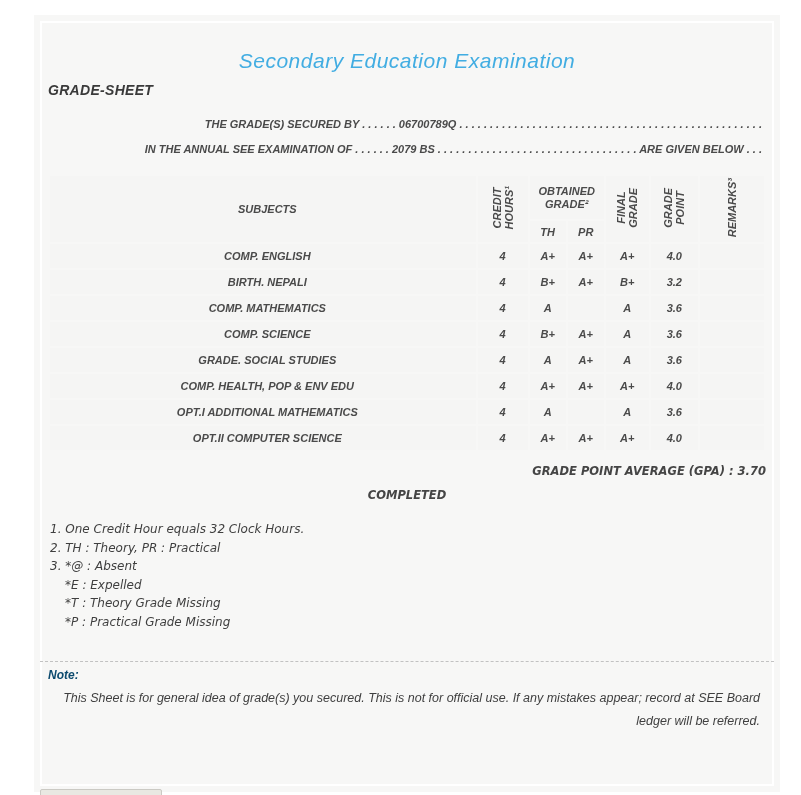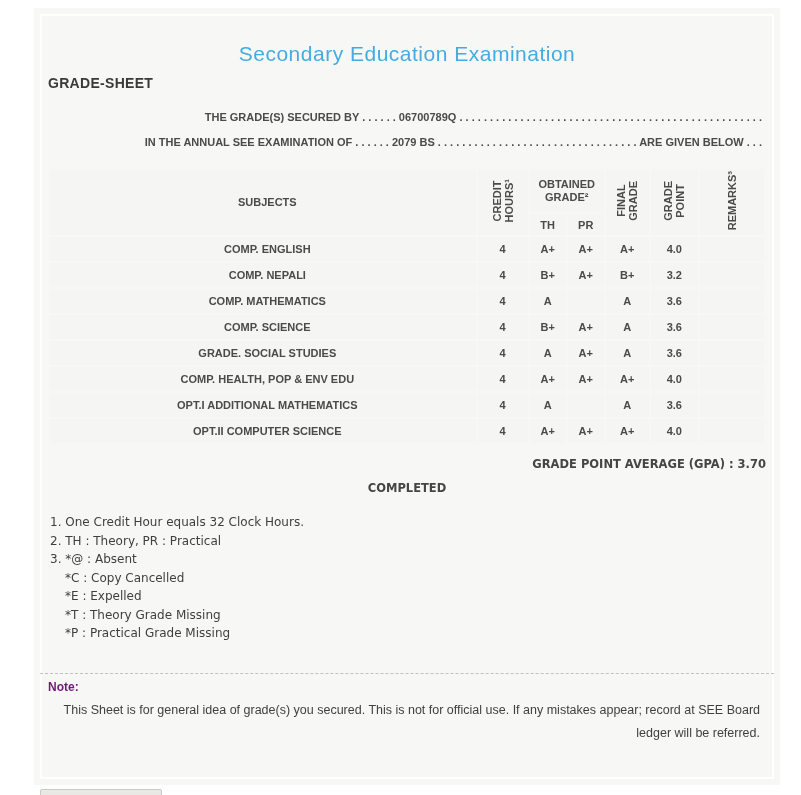--- a/index.html
+++ b/index.html
@@ -1,19 +1,19 @@
 <!DOCTYPE html>
 <html><head>
 <meta charset="utf-8">
 <style>
   * { margin:0; padding:0; box-sizing:border-box; }
   html,body { width:801px; height:795px; background:#ffffff; overflow:hidden;
               font-family:"Liberation Sans", sans-serif; }
-  .card { position:absolute; left:34px; top:8px; width:746px; height:777px;
-          background:#f7f7f6; }
+  .card { position:absolute; left:34px; top:15px; width:746px; height:777px;
+          background:#f7f7f6;font-style:italic; }
   .card-border { position:absolute; inset:6px; border:2px solid #ffffff; pointer-events:none; }
   .content { position:relative; padding:0 14px; height:100%; }
 
   .title { padding-top:34px; text-align:center; font-size:21px; letter-spacing:.5px;
            color:#42ade2; font-weight:400; }
   .subtitle { text-align:left; font-size:14px; font-weight:700; color:#3a3a3a;
               margin-top:9px; letter-spacing:.3px; }
 
   .info { margin:14px 4px 0 10px; }
   .info-line { font-size:11px; font-weight:700; color:#4a4a4a; line-height:25px;
@@ -36,21 +36,21 @@
   .status-line { margin-top:10px; text-align:center; font-size:11.5px; font-weight:700;
                  color:#454545; font-family:"DejaVu Sans", sans-serif; }
 
   .footnotes { margin:18px 0 0 2px; font-family:"DejaVu Sans", sans-serif;
                font-size:12px; color:#3f3f3f; }
   .footnotes div { line-height:18.5px; }
   .fn-indent { padding-left:15px; }
 
   .dashed { margin-top:30px; margin-left:-8px; margin-right:-8px;
             border-top:1px dashed #c2c2c2; height:0; }
-  .note-label { margin-top:6px; font-size:12px; font-weight:700; color:#701a75; }
+  .note-label { margin-top:6px; font-size:12px; font-weight:700; color:#0c4a6e; }
   .note-text { margin-top:5px; font-size:12.5px; color:#3f3f3f; line-height:23px;
                max-width:712px;text-align:right; }
 
   .partial-button { position:absolute; left:40px; top:789px; width:122px; height:30px;
                     background:#e9e8e2; border:1px solid #cbcac4; border-radius:2px; }
 </style>
 </head>
 <body>
 
 <div class="card">
@@ -97,21 +97,21 @@
         <tr>
           <td class="subject">COMP. ENGLISH</td>
           <td>4</td>
           <td>A+</td>
           <td>A+</td>
           <td>A+</td>
           <td>4.0</td>
           <td></td>
         </tr>
         <tr>
-          <td class="subject">COMP. NEPALI</td>
+          <td class="subject">BIRTH. NEPALI</td>
           <td>4</td>
           <td>B+</td>
           <td>A+</td>
           <td>B+</td>
           <td>3.2</td>
           <td></td>
         </tr>
         <tr>
           <td class="subject">COMP. MATHEMATICS</td>
           <td>4</td>
@@ -169,21 +169,20 @@
       </tbody>
     </table>
 
     <div class="gpa-line">GRADE POINT AVERAGE (GPA) : 3.70</div>
     <div class="status-line">COMPLETED</div>
 
     <div class="footnotes">
       <div>1. One Credit Hour equals 32 Clock Hours.</div>
       <div>2. TH : Theory, PR : Practical</div>
       <div>3. *@ : Absent</div>
-      <div class="fn-indent">*C : Copy Cancelled</div>
       <div class="fn-indent">*E : Expelled</div>
       <div class="fn-indent">*T : Theory Grade Missing</div>
       <div class="fn-indent">*P : Practical Grade Missing</div>
     </div>
 
     <div class="dashed"></div>
     <div class="note-label">Note:</div>
     <div class="note-text">This Sheet is for general idea of grade(s) you secured. This is not for official use. If any mistakes appear; record at SEE Board ledger will be referred.</div>
 
   </div>

